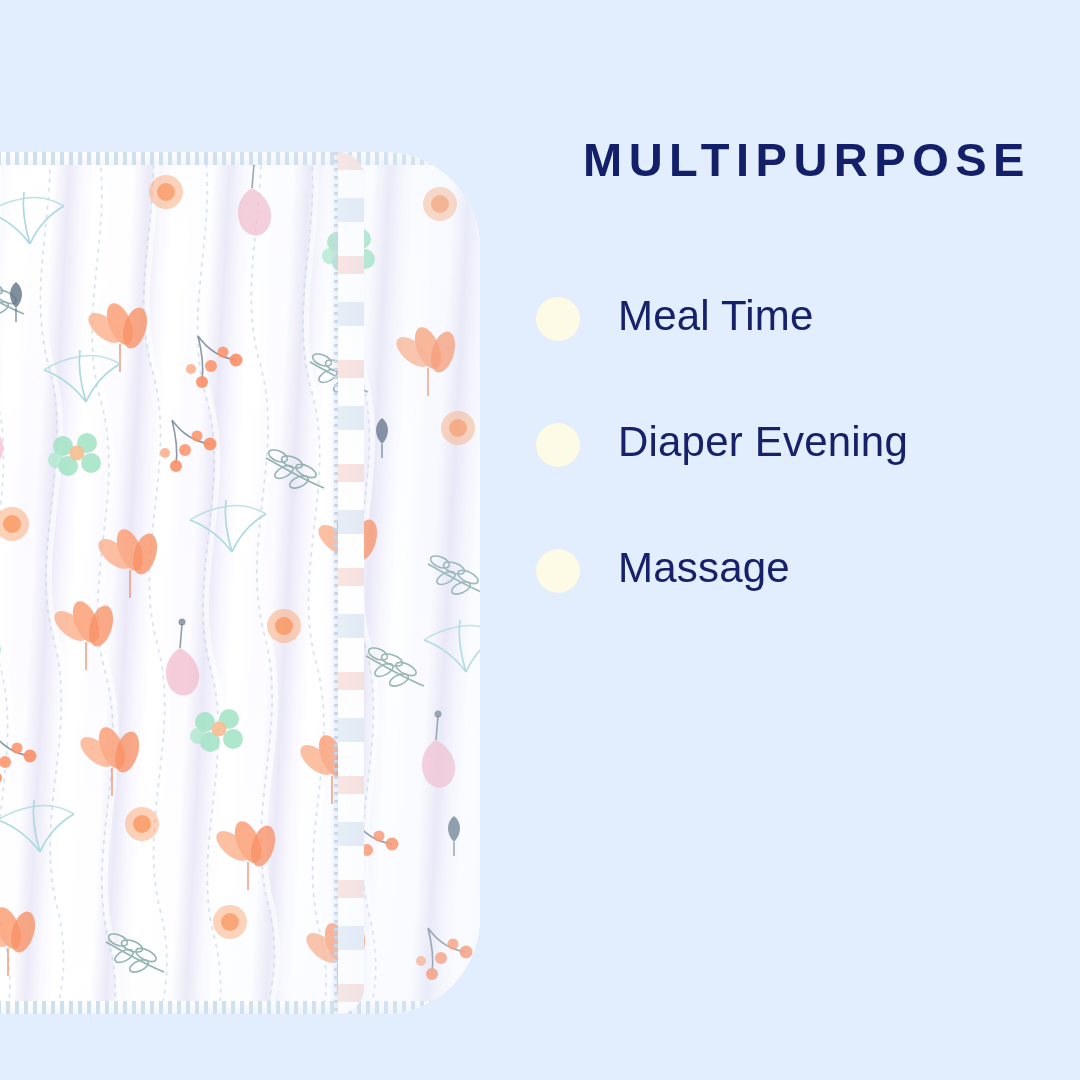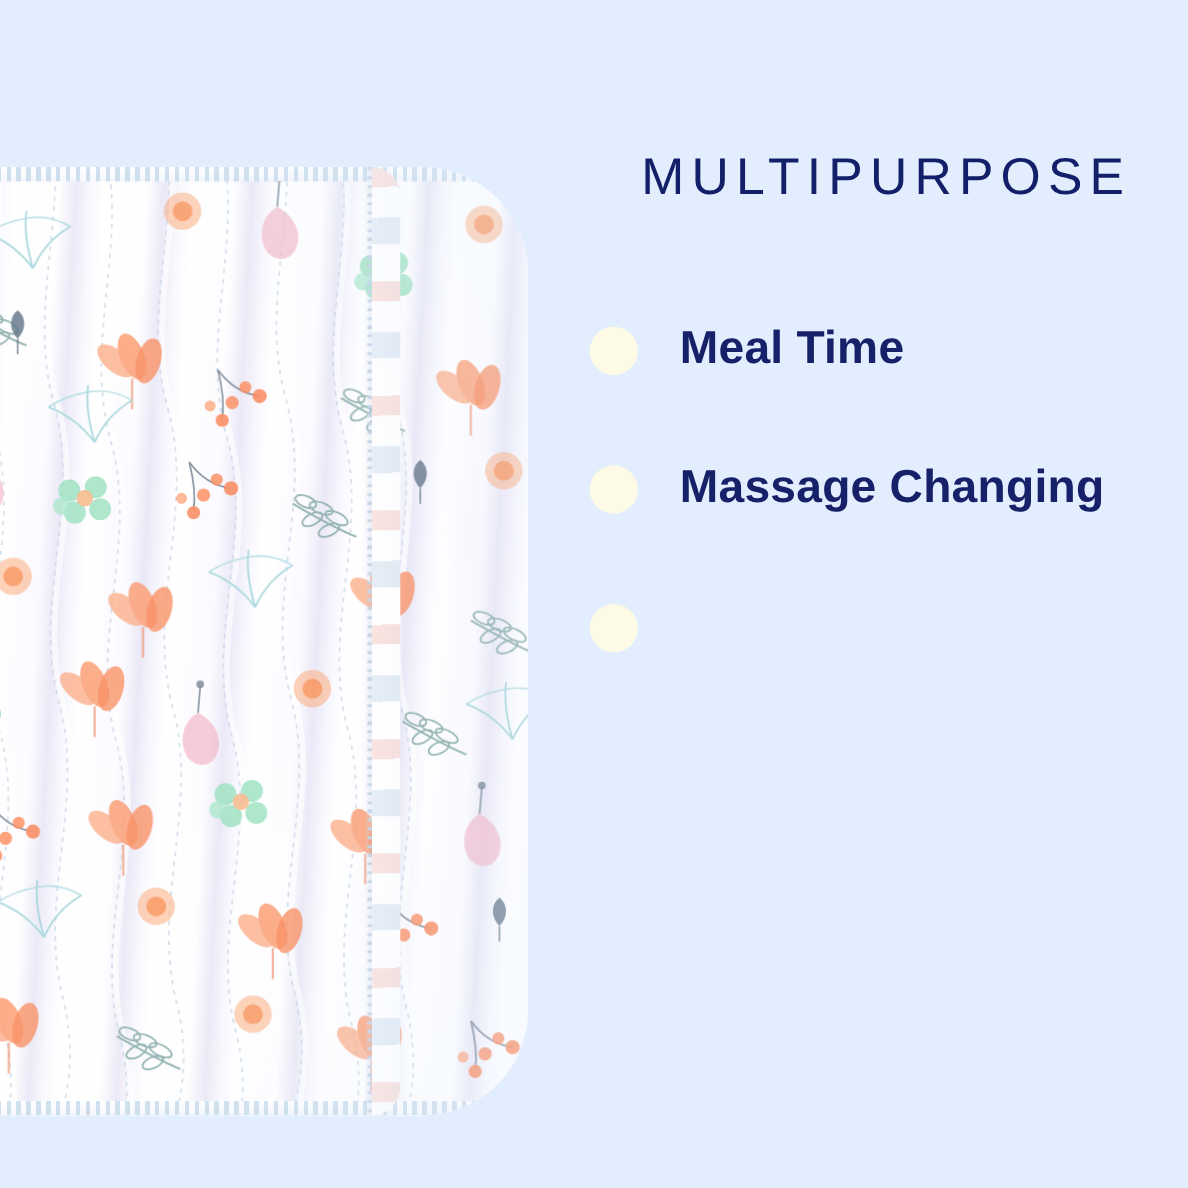--- a/index.html
+++ b/index.html
@@ -115,21 +115,21 @@
       radial-gradient(120% 90% at 10% 50%, rgba(255,255,255,0) 55%, rgba(226,237,253,.35) 100%);
   }
 
   
   .headline {
     position: absolute;
     left: 583px;
     top: 132px;
     font-size: 47px;
     letter-spacing: 6.5px;
-    font-weight: 400;
+    font-weight: 700;
     color: #132069;
     white-space: nowrap;
   }
 
   .features {
     position: absolute;
     left: 536px;
     top: 288px;
     width: 520px;
   }
@@ -147,21 +147,21 @@
     top: 9px;
     width: 44px;
     height: 44px;
     border-radius: 50%;
     background: #fdfbe6;
   }
 
   .feature-label {
     font-size: 42px;
     line-height: 55px;
-    font-weight: 700;
+    font-weight: 400;
     color: #162169;
     letter-spacing: .2px;
     white-space: pre-line;
   }
 </style>
 </head>
 <body>
 
 <div id="canvas">
 
@@ -328,24 +328,25 @@
 
   <div class="features">
 
     <div class="feature">
       <span class="feature-bullet"></span>
       <span class="feature-label">Meal Time</span>
     </div>
 
     <div class="feature">
       <span class="feature-bullet"></span>
-      <span class="feature-label">Massage Changing</span>
+      <span class="feature-label">Diaper Evening</span>
     </div>
 
     <div class="feature">
       <span class="feature-bullet"></span>
+      <span class="feature-label">Massage</span>
     </div>
 
 
 
   </div>
 
 </div>
 
 </body></html>

